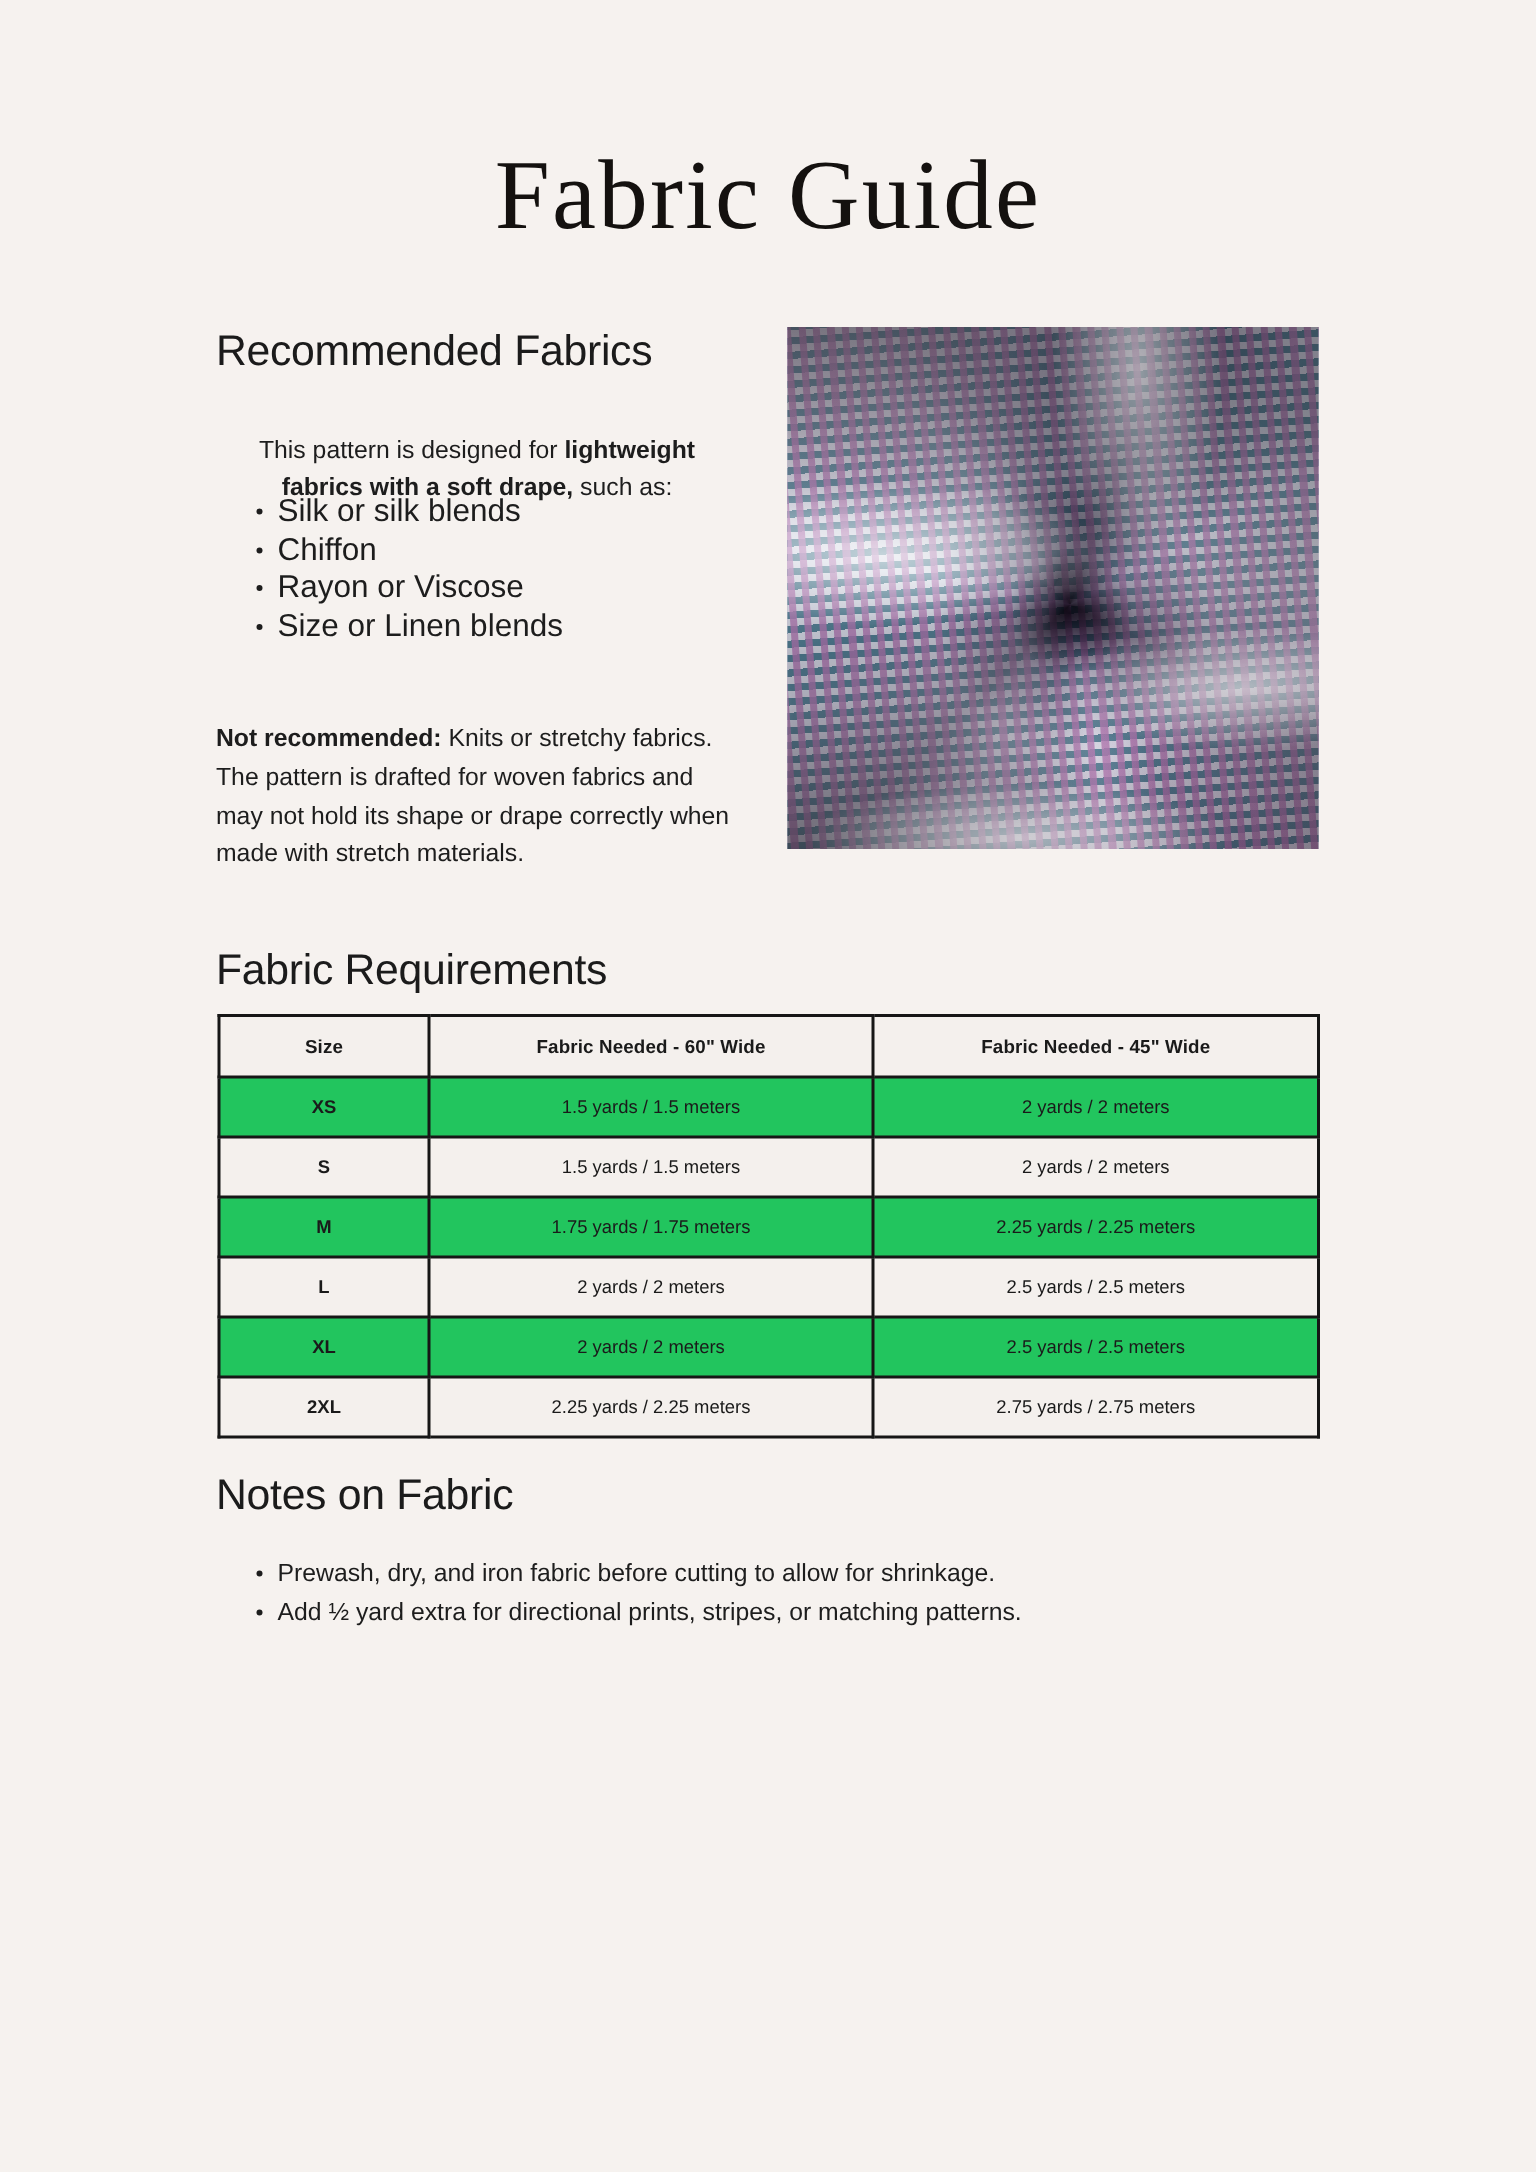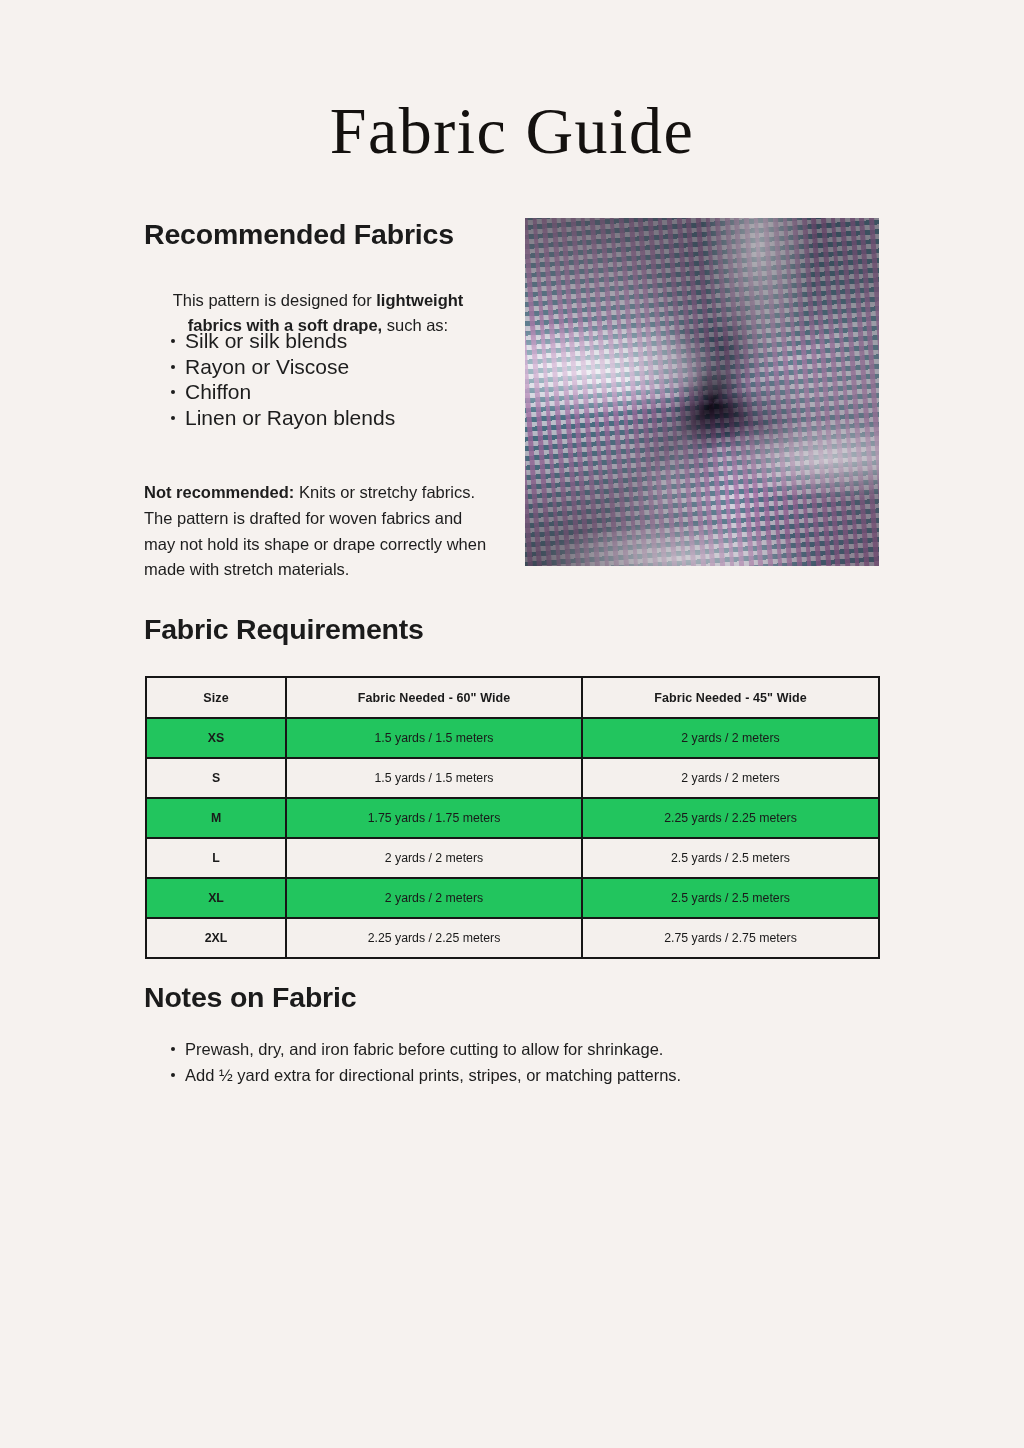--- a/index.html
+++ b/index.html
@@ -34,27 +34,27 @@
     font-weight: 400;
     letter-spacing: 1.5px;
     color: #14110f;
     line-height: 1;
   }
 
   
   .section-heading {
     position: absolute;
     font-size: 28.5px;
-    font-weight: 700;
+    font-weight: 400;
     letter-spacing: -0.2px;
     color: #1b1b1b;
     line-height: 1;
   }
   #heading-recommended { left: 144px; top: 220px; }
-  #heading-requirements { left: 144px; top: 615px; }
+  #heading-requirements { left: 144px; top: 633px; }
   #heading-notes { left: 144px; top: 983px; }
 
   
   .intro-block {
     position: absolute;
     left: 144px;
     top: 271px;
     width: 348px;
     font-size: 16.5px;
     line-height: 25.6px;
@@ -286,23 +286,23 @@
   <div class="doc-title">Fabric Guide</div>
 
   <div class="section-heading" id="heading-recommended">Recommended Fabrics</div>
 
   <p class="intro-block">
     <span>This pattern is designed for </span><b>lightweight fabrics with a soft drape,</b><span> such as:</span>
   </p>
 
   <ul class="fabric-list">
     <li><span>Silk or silk blends</span></li>
+    <li><span>Chiffon</span></li>
     <li><span>Rayon or Viscose</span></li>
-    <li><span>Chiffon</span></li>
-    <li><span>Linen or Rayon blends</span></li>
+    <li><span>Size or Linen blends</span></li>
   </ul>
 
   <p class="not-recommended">
     <b>Not recommended:</b><span> Knits or stretchy fabrics. The pattern is drafted for woven fabrics and may not hold its shape or drape correctly when made with stretch materials.</span>
   </p>
 
   <div class="photo-frame">
     <div class="swatch">
       <div class="gingham"></div>
       <div class="drape-tint"></div>

